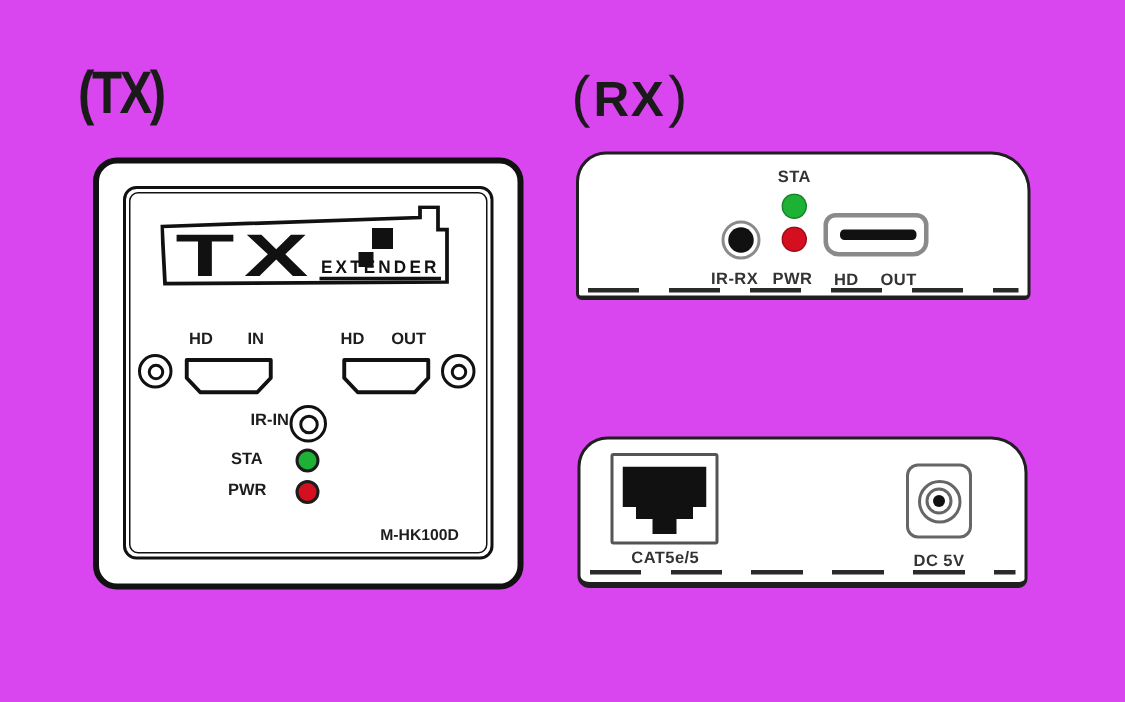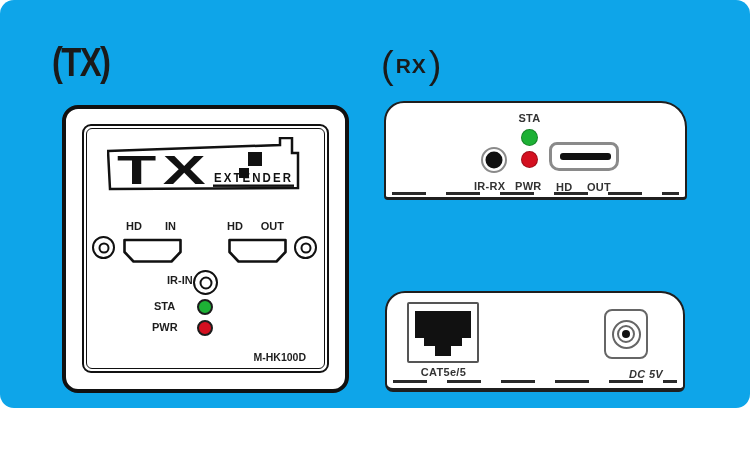--- a/index.html
+++ b/index.html
@@ -1,26 +1,26 @@
 <!DOCTYPE html>
 <html><head>
 <meta charset="utf-8">
 <style>
   * { margin:0; padding:0; box-sizing:border-box; }
   html,body { background:#fff; }
   body { font-family:"Liberation Sans","DejaVu Sans",sans-serif; }
-  .stage { position:relative; width:750px; height:408px; background:#0ea5e9; overflow:hidden;border-radius:14px; }
+  .stage { position:relative; width:750px; height:468px; background:#d946ef; overflow:hidden; }
   .abs { position:absolute; }
 
   
   .tx-heading { left:52px; top:40px; font-size:40px; font-weight:800; color:#1a1a1a;
                 letter-spacing:-2px; transform:scaleX(0.82); transform-origin:left top; }
   .rx-heading { left:381px; top:46px; display:flex; align-items:center; color:#1a1a1a; }
   .rx-heading .paren { font-size:38px; font-weight:400; line-height:1; }
-  .rx-heading .word  { font-size:21px; font-weight:800; letter-spacing:1px; line-height:1; padding:0 2px; }
+  .rx-heading .word  { font-size:33px; font-weight:800; letter-spacing:1px; line-height:1; padding:0 2px; }
 
   
   .plate { left:62px; top:105px; width:287px; height:288px; border:4px solid #111; border-radius:16px; background:#fff; }
   .panel-outer { left:82px; top:124px; width:247px; height:249px; border:2px solid #111; border-radius:9px; }
   .panel-inner { position:absolute; inset:2px; border:1.5px solid #111; border-radius:6px; }
 
   .label { font-size:11px; font-weight:700; color:#1d1d1d; white-space:nowrap; }
   .label-row { display:flex; justify-content:space-between; }
 
   .screw-outer { width:23px; height:23px; border:2.5px solid #111; border-radius:50%; background:#fff; }
@@ -158,15 +158,15 @@
   </svg>
   <div class="abs rx-label center" style="left:411px; top:366px; width:65px;">CAT5e/5</div>
 
   <div class="abs dc-outer" style="left:604px; top:309px;">
     <div class="dc-ring1">
       <div class="dc-ring2">
         <div class="dc-dot"></div>
       </div>
     </div>
   </div>
-  <div class="abs rx-label center" style="left:622px; top:368px; width:48px;font-style:italic;">DC 5V</div>
+  <div class="abs rx-label center" style="left:602px; top:368px; width:48px;">DC 5V</div>
 
 </div>
 
 </body></html>

